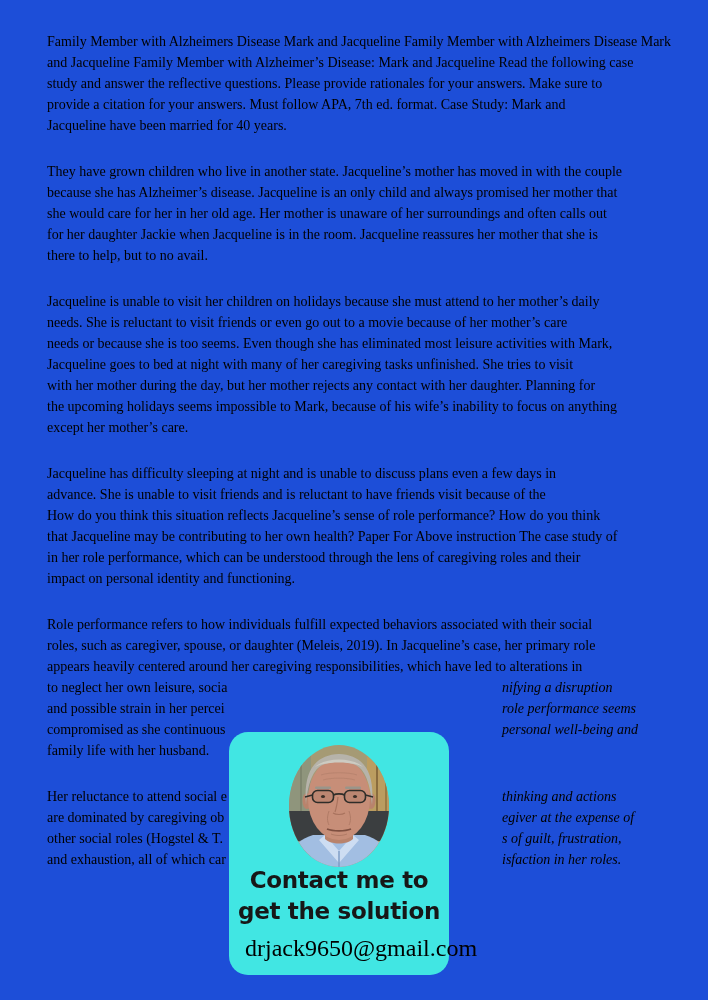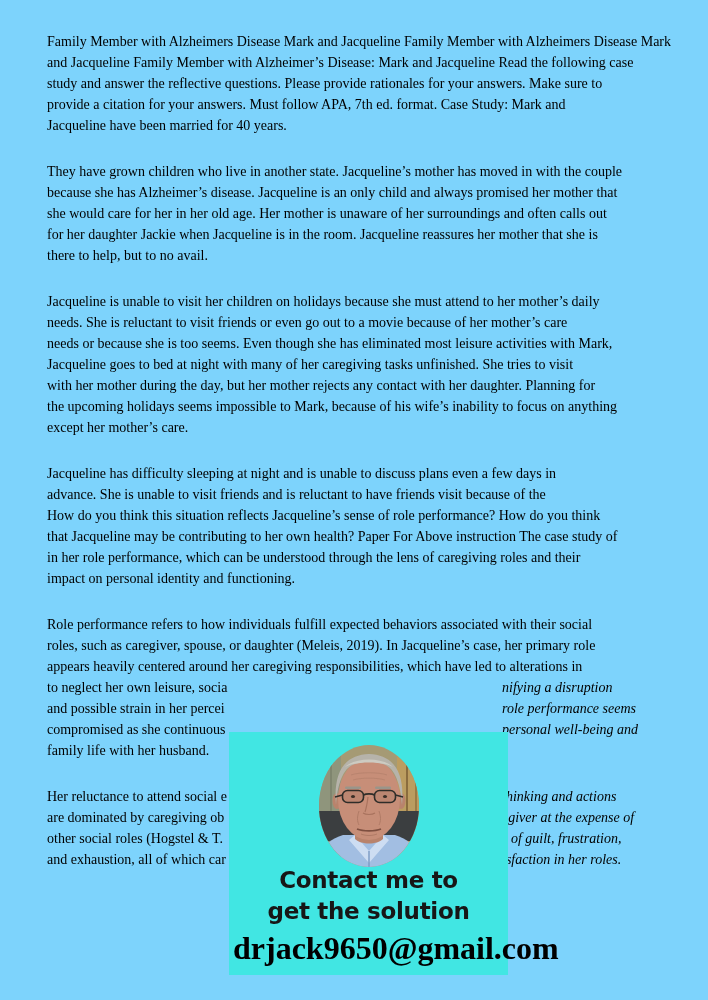--- a/index.html
+++ b/index.html
@@ -1,20 +1,20 @@
 <!DOCTYPE html>
 <html><head>
 <meta charset="utf-8">
 <style>
   html, body { margin: 0; padding: 0; background: #ffffff; }
   #page {
     position: relative;
     width: 708px;
     height: 1000px;
-    background: #7dd3fc;
+    background: #1d4ed8;
     overflow: hidden;
     font-family: "Liberation Serif", "DejaVu Serif", serif;
     color: #000000;
   }
   .doc {
     position: absolute;
     left: 47px;
     top: 31px;
     width: 640px;
   }
@@ -30,23 +30,24 @@
     position: absolute;
     left: 455px;
     top: 0;
     font-style: italic;
   }
   
   .promo-card {
     position: absolute;
     left: 229px;
     top: 732px;
-    width: 279px;
+    width: 220px;
     height: 243px;
     z-index: 5;
+    border-radius: 19px;
   }
   .photo-wrap {
     position: absolute;
     top: 13px;
     left: 50%;
     transform: translateX(-50%);
     width: 100px;
     height: 122px;
   }
   .photo-wrap svg { display: block; width: 100px; height: 122px; }
@@ -59,26 +60,26 @@
     font-family: "DejaVu Sans", "Liberation Sans", sans-serif;
     font-weight: 700;
     font-size: 23px;
     line-height: 31px;
     color: #171717;
     letter-spacing: -0.3px;
   }
   .email {
     position: absolute;
     top: 201px;
-    left: 4px;
+    left: 16px;
     width: 100%;
     text-align: center;
     font-family: "Liberation Serif", "DejaVu Serif", serif;
-    font-weight: 700;
-    font-size: 32px;
+    font-weight: 400;
+    font-size: 24px;
     line-height: 30px;
     color: #000000;
   }
 </style>
 </head>
 <body>
 
 <div id="page">
 
   <div class="doc">

